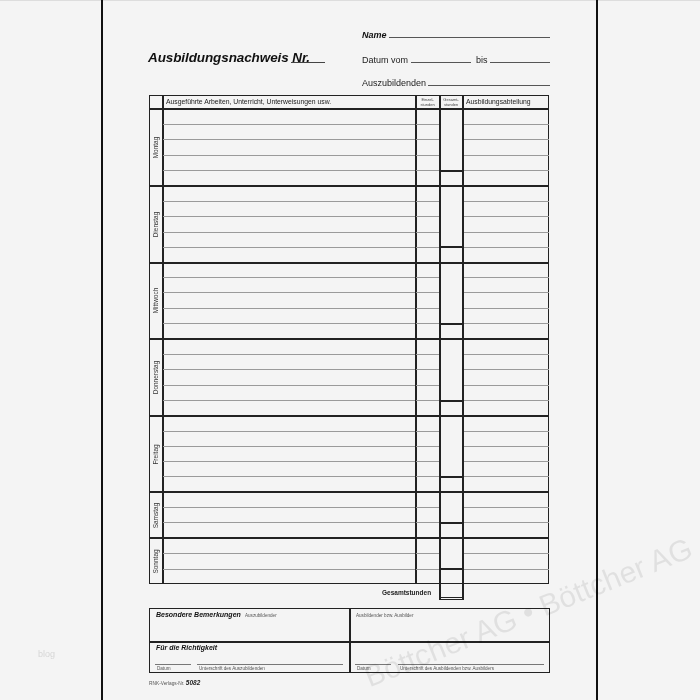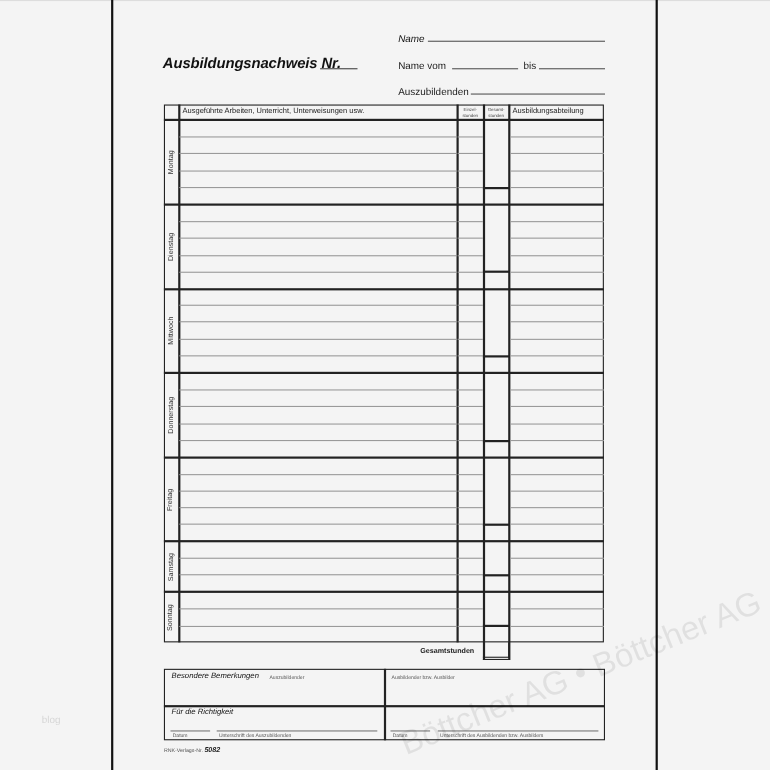--- a/index.html
+++ b/index.html
@@ -10,21 +10,21 @@
       color: #111;
     }
     .abs { position: absolute; }
     .vline { position: absolute; width: 2px; background: #111; }
     .paper-edge-top { position: absolute; left: 0; top: 0; width: 700px; height: 1px; background: #ddd; }
 
     
     .title { left: 148px; top: 50px; font-size: 13.5px; font-weight: bold; font-style: italic; letter-spacing: -0.1px; }
     .title-line { left: 291px; top: 62px; width: 34px; height: 1px; background: #444; }
     .lbl { font-size: 9px; color: #222; }
-    .lbl-bold { font-size: 9px; font-weight: normal; font-style: italic; text-align: center; }
+    .lbl-bold { font-size: 9px; font-weight: bold; font-style: italic; text-align: center; }
     .uline { position: absolute; height: 1px; background: #555; }
 
     
     .tbl { position: absolute; left: 149px; top: 95px; width: 400px; height: 489px; border: 1.5px solid #222; box-sizing: border-box; }
     .hdr-line { position: absolute; left: 149px; top: 108px; width: 400px; height: 1.5px; background: #222; }
     .col { position: absolute; width: 1.5px; background: #222; }
     .day-sep { position: absolute; left: 149px; width: 400px; height: 1.5px; background: #222; }
     .row-line { position: absolute; height: 1px; background: #9a9a9a; }
     .gbox-line { position: absolute; left: 439px; width: 24px; height: 1.5px; background: #222; }
     .hdr-text { font-size: 6.8px; color: #222; }
@@ -58,21 +58,21 @@
 <div class="paper-edge-top"></div>
 <div class="vline" style="left:101px;top:0;height:700px;"></div>
 <div class="vline" style="left:596px;top:0;height:700px;"></div>
 
 <div class="abs title">Ausbildungsnachweis Nr.</div>
 <div class="abs title-line"></div>
 
 <div class="abs lbl-bold" style="left:362px;top:30px;">Name</div>
 <div class="uline" style="left:389px;top:37px;width:161px;"></div>
 
-<div class="abs lbl" style="left:362px;top:55px;">Name vom</div>
+<div class="abs lbl" style="left:362px;top:55px;">Datum vom</div>
 <div class="uline" style="left:411px;top:62px;width:60px;"></div>
 <div class="abs lbl" style="left:476px;top:55px;">bis</div>
 <div class="uline" style="left:490px;top:62px;width:60px;"></div>
 
 <div class="abs lbl" style="left:362px;top:78px;">Auszubildenden</div>
 <div class="uline" style="left:428px;top:85px;width:122px;"></div>
 
 <div class="tbl"></div>
 <div class="hdr-line"></div>
 <div class="col" style="left:162px;top:95px;height:489px;"></div>

